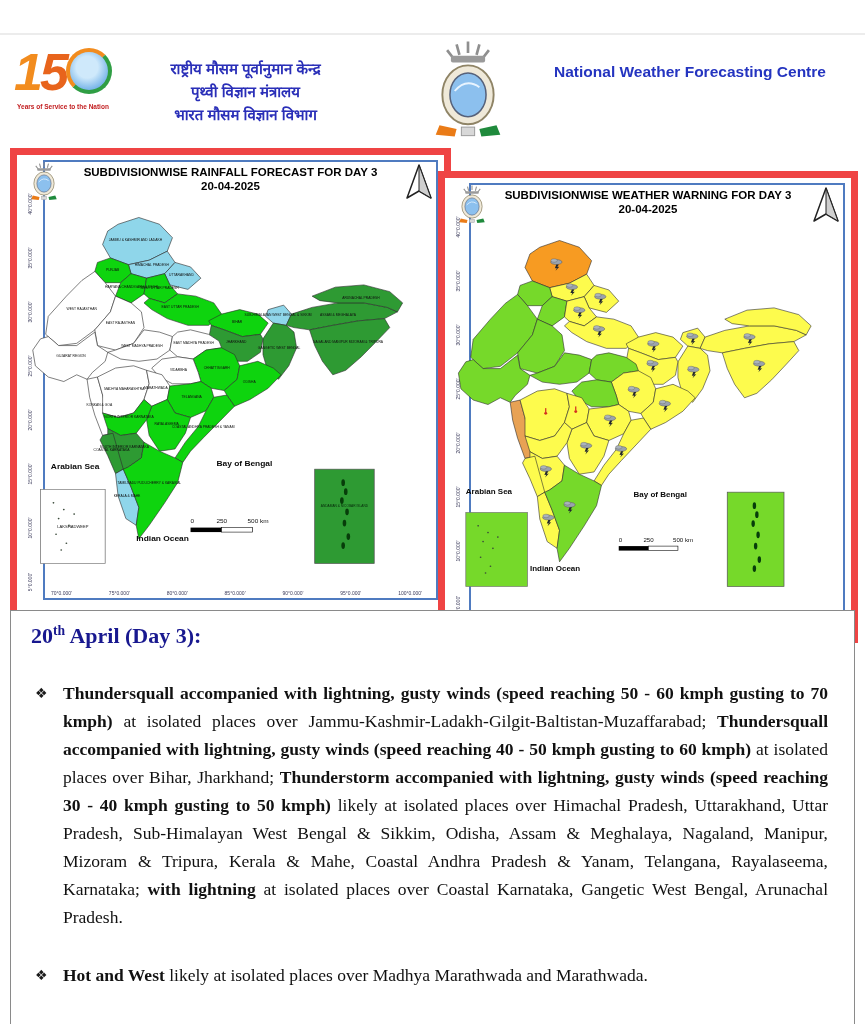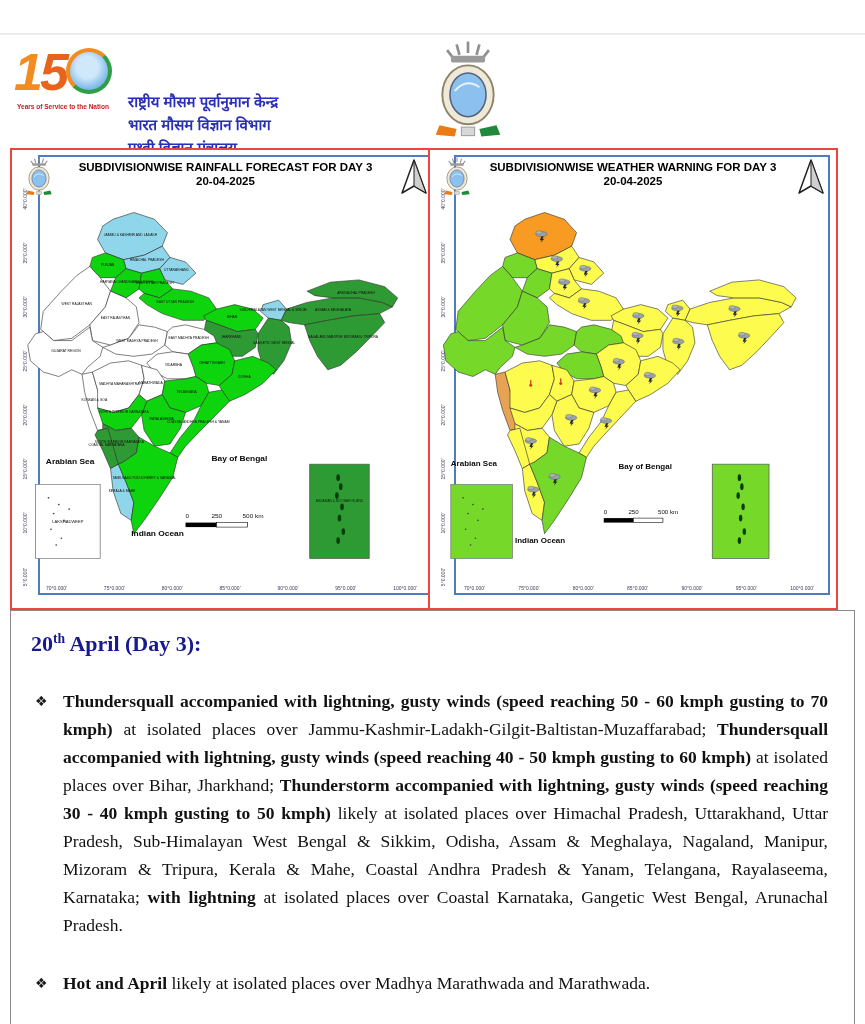--- a/index.html
+++ b/index.html
@@ -10,49 +10,49 @@
   
   .header{position:relative;height:113px;}
   .logo150{position:absolute;left:8px;top:8px;width:110px;text-align:center;}
   .logo150 .digits{font-size:52px;font-weight:bold;font-style:italic;letter-spacing:-3px;line-height:58px;}
   .logo150 .d1{color:#f28c1e;}
   .logo150 .d5{color:#e8641c;}
   .logo150 .globe{display:inline-block;width:38px;height:38px;border-radius:50%;
       background:radial-gradient(circle at 45% 40%, #cfe9fb 0 35%, #7fb9ea 70%, #4f93d4 100%);
       border:4px solid;border-color:#f28c1e #2f9e44 #2f9e44 #f28c1e;vertical-align:-4px;}
   .logo150 .tagline{font-size:6.5px;font-weight:bold;color:#c21d1f;margin-top:2px;line-height:8px;}
-  .org-hindi{position:absolute;left:128px;top:22px;width:235px;text-align:left;
-      color:#2a2fb8;font-weight:bold;font-size:15px;line-height:23px;margin-top:33px;}
+  .org-hindi{position:absolute;left:128px;top:22px;width:235px;text-align:center;
+      color:#2a2fb8;font-weight:bold;font-size:15px;line-height:23px;}
   .emblem-box{position:absolute;left:430px;top:4px;width:76px;height:104px;}
   .org-english{position:absolute;right:0px;top:26px;width:350px;text-align:center;
       color:#2434c0;font-weight:bold;font-size:15.5px;line-height:21px;}
 
   
   .maps-row{position:absolute;top:148px;left:10px;width:845px;height:460px;}
-  .map-cell{position:absolute;top:0;height:458px;border:2px solid #ef4444;background:#fff;}
+  .map-cell{position:absolute;top:0;height:458px;border:7px solid #ef4444;background:#fff;}
   .cell-0{left:0;width:427px;}
-  .cell-1{left:418px;width:406px;}
+  .cell-1{left:428px;width:406px;margin-top:23px;}
   .map-frame{position:absolute;left:26px;right:6px;top:5px;bottom:13px;border:2px solid #4f7bc0;}
   .cell-1 .map-frame{left:24px;}
   .map-title{position:absolute;top:10px;left:13%;width:74%;text-align:center;font-weight:bold;
       font-size:11.5px;line-height:14px;color:#000;}
   .map-emblem{position:absolute;top:6px;left:12px;width:30px;height:42px;}
   .north-arrow{position:absolute;top:9px;right:12px;width:26px;height:36px;}
   .map-svg{position:absolute;left:8px;top:58px;width:388px;height:382px;}
   .cell-1 .map-svg{left:6px;width:370px;}
   .lat-tick{position:absolute;left:1px;font-size:5px;color:#3a3a5a;transform:rotate(-90deg);
       transform-origin:center;white-space:nowrap;width:24px;text-align:center;}
   .lon-ticks{position:absolute;bottom:17px;left:34px;right:22px;display:flex;
       justify-content:space-between;font-size:5px;color:#3a3a5a;}
 
   
   .bulletin{position:absolute;top:610px;left:10px;width:845px;height:440px;
       border:1px solid #8a8a8a;box-sizing:border-box;padding:12px 26px 0 20px;background:#fff;}
   .bulletin h2{font-family:"Liberation Serif",serif;font-size:22px;color:#18188f;
-      margin:8px 0 30px 0;font-weight:bold;}
+      margin:0 0 30px 0;font-weight:bold;}
   .bulletin h2 sup{font-size:0.62em;}
   .bulletin ul{margin:0;padding:0;}
   .bulletin li{list-style:none;position:relative;font-family:"Liberation Serif",serif;
       font-size:17.5px;line-height:1.6;color:#111;text-align:justify;
       margin-bottom:30px;padding-left:32px;}
   .bulletin li .glyph{position:absolute;left:4px;top:3px;font-family:"DejaVu Sans",sans-serif;
       font-size:14px;color:#1a1a1a;}
   .bulletin li b{font-weight:bold;}
 </style>
 </head>
@@ -78,27 +78,28 @@
 <div class="page">
   <div class="top-strip"></div>
 
   <div class="header">
     <div class="logo150">
       <div class="digits"><span class="d1">1</span><span class="d5">5</span><span class="globe"></span></div>
       <div class="tagline">Years of Service to the Nation</div>
     </div>
     <div class="org-hindi">
       <div>राष्ट्रीय मौसम पूर्वानुमान केन्द्र</div>
+      <div>पृथ्वी विज्ञान मंत्रालय</div>
       <div>भारत मौसम विज्ञान विभाग</div>
-      <div>पृथ्वी विज्ञान मंत्रालय</div>
     </div>
     <svg class="emblem-box">
         <use href="#imd-emblem"></use>
       </svg>
     <div class="org-english">
+      <div>National Weather Forecasting Centre</div>
     </div>
   </div>
 
   <div class="maps-row">
     <div class="map-cell cell-0">
       <div class="map-frame"></div>
       <svg class="map-emblem">
           <use href="#imd-emblem"></use>
         </svg>
       <div class="map-title">
@@ -430,16 +431,16 @@
           <span>95°0.000'</span>
           <span>100°0.000'</span>
         </div>
     </div>
   </div>
 
   <div class="bulletin">
     <h2><span>20</span><sup>th</sup><span> April (Day 3):</span></h2>
     <ul id="bulletin-list">
         <li><span class="glyph">❖</span><b>Thundersquall accompanied with lightning, gusty winds (speed reaching 50 - 60 kmph gusting to 70 kmph)</b><span>  at isolated places over Jammu-Kashmir-Ladakh-Gilgit-Baltistan-Muzaffarabad; </span><b>Thundersquall accompanied with lightning, gusty winds (speed reaching 40 - 50 kmph gusting to 60 kmph)</b><span> at isolated places over Bihar, Jharkhand; </span><b>Thunderstorm accompanied with lightning, gusty winds (speed reaching 30 - 40 kmph gusting to 50 kmph)</b><span> likely at isolated places over Himachal Pradesh, Uttarakhand, Uttar Pradesh, Sub-Himalayan West Bengal &amp; Sikkim, Odisha, Assam &amp; Meghalaya, Nagaland, Manipur, Mizoram &amp; Tripura, Kerala &amp; Mahe, Coastal Andhra Pradesh &amp; Yanam, Telangana, Rayalaseema,  Karnataka; </span><b>with lightning</b><span> at isolated places over Coastal Karnataka, Gangetic West Bengal, Arunachal Pradesh.</span></li>
-        <li><span class="glyph">❖</span><b>Hot and April</b><span> likely at isolated places over Madhya Marathwada and Marathwada.</span></li>
+        <li><span class="glyph">❖</span><b>Hot and West</b><span> likely at isolated places over Madhya Marathwada and Marathwada.</span></li>
       </ul>
   </div>
 </div>
 
 </body></html>

